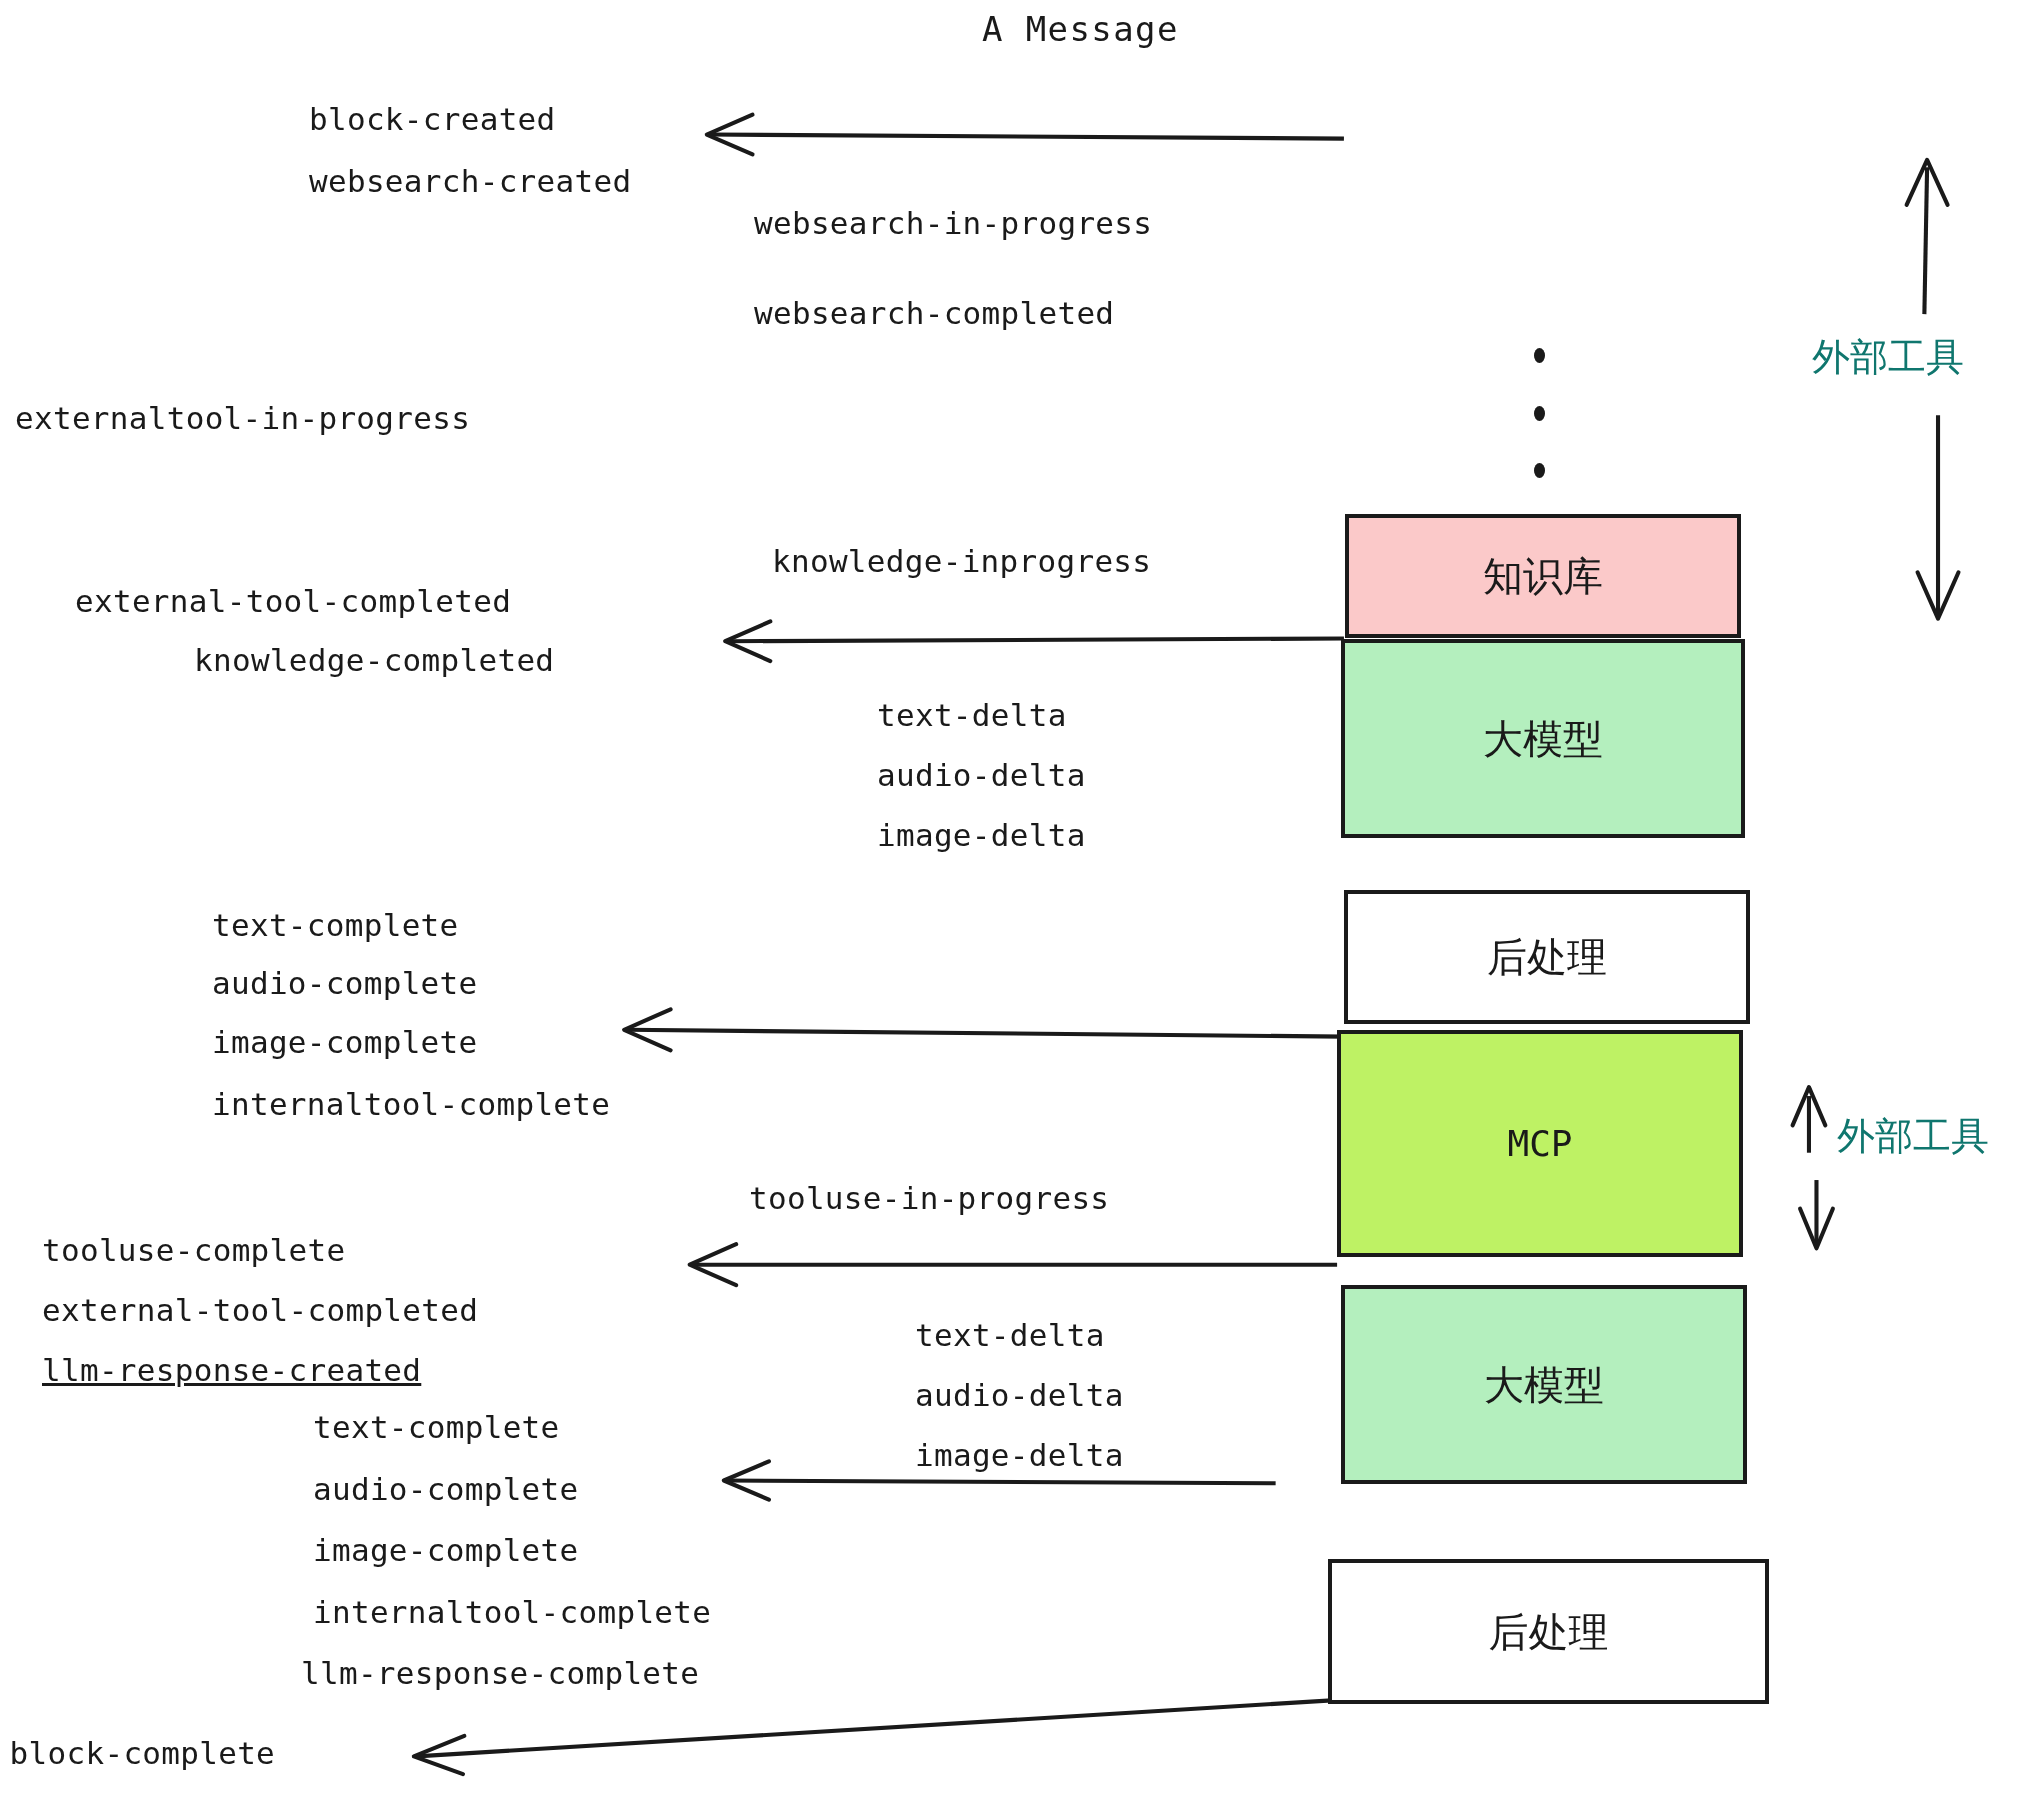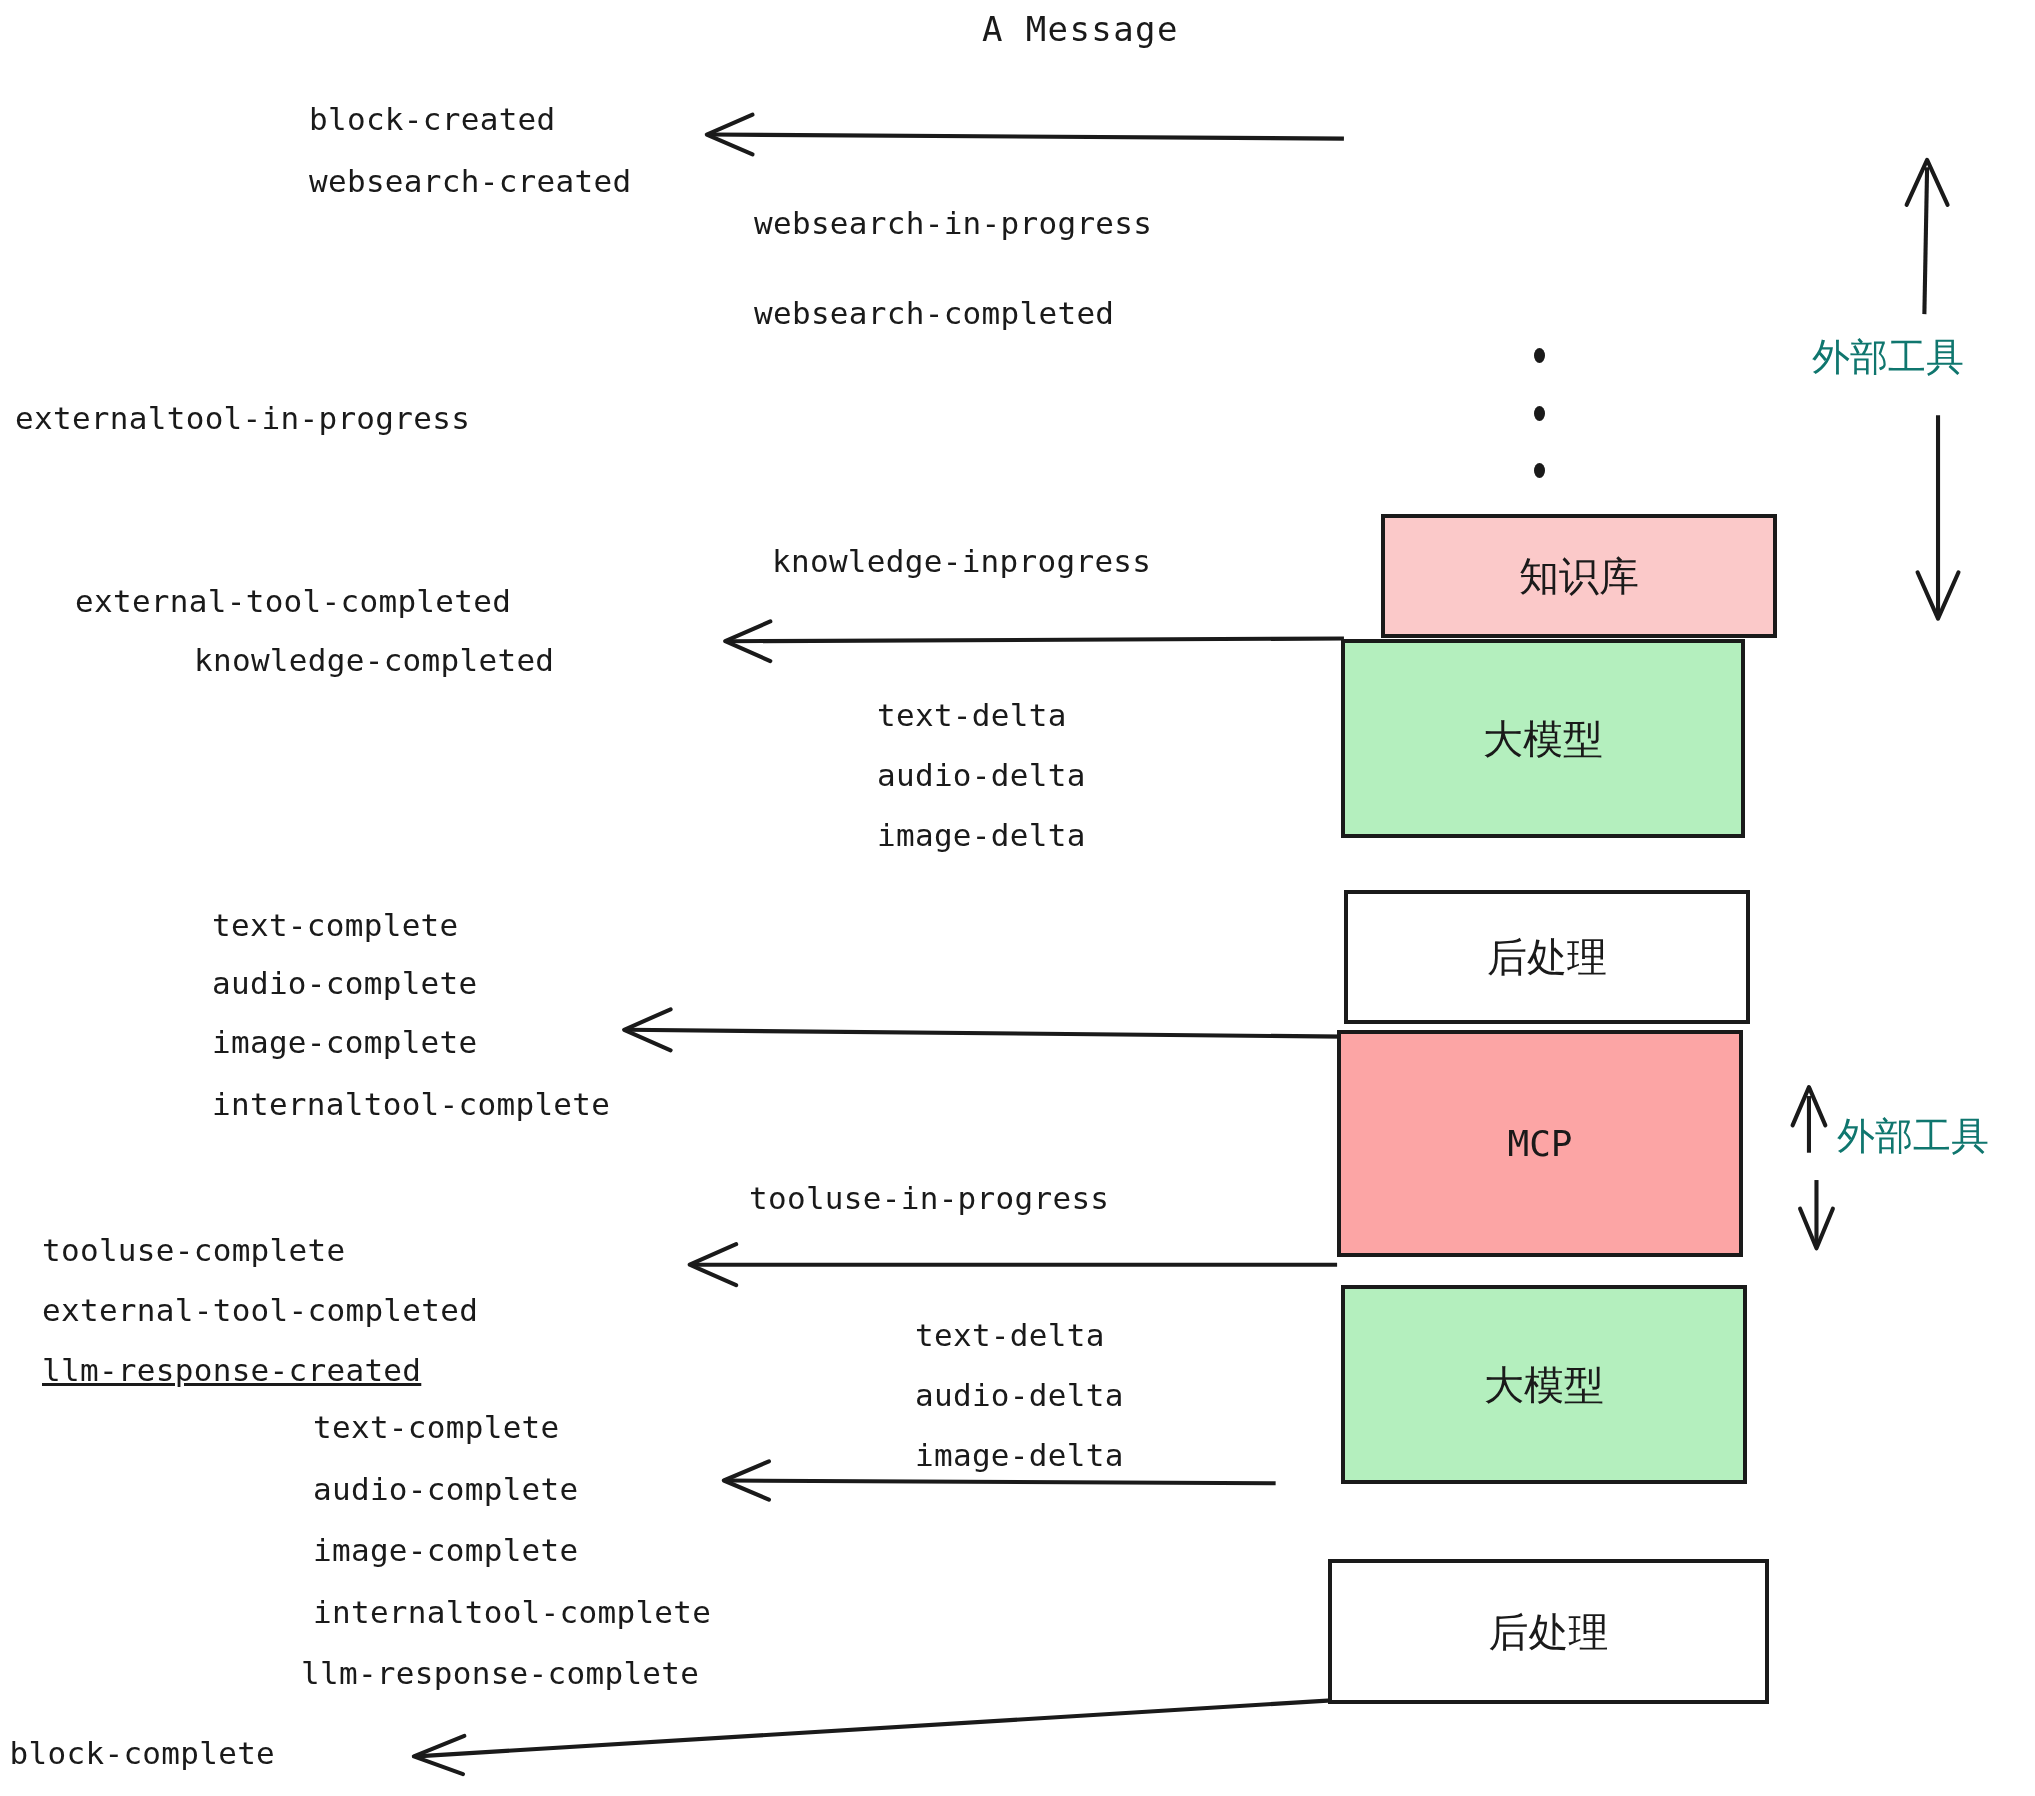--- a/index.html
+++ b/index.html
@@ -120,33 +120,33 @@
 
   <div class="lbl" style="left:9.6px;   top:1738px;">block-complete</div>
 
 
   <div class="dots" style="left:1533px;top:348px;width:13.7px;height:130px;">
     <i></i>
     <i></i>
     <i></i>
   </div>
 
-  <div class="box" style="left:1345px;top:514px;width:396px;height:124px;background:#FBC9C9;margin-left:36px;">
+  <div class="box" style="left:1345px;top:514px;width:396px;height:124px;background:#FBC9C9;">
     <span>知识库</span>
   </div>
 
   <div class="box" style="left:1341px;top:639px;width:404px;height:199px;background:#B4EFBE;">
     <span>大模型</span>
   </div>
 
   <div class="box" style="left:1344px;top:890px;width:406px;height:134px;background:#FFFFFF;">
     <span>后处理</span>
   </div>
 
-  <div class="box mono" style="left:1337px;top:1030px;width:406px;height:227px;background:#fca5a5;">
+  <div class="box mono" style="left:1337px;top:1030px;width:406px;height:227px;background:#bef264;">
     <span>MCP</span>
   </div>
 
   <div class="box" style="left:1341px;top:1285px;width:406px;height:199px;background:#B4EFBE;">
     <span>大模型</span>
   </div>
 
   <div class="box" style="left:1328px;top:1559px;width:441px;height:145px;background:#FFFFFF;">
     <span>后处理</span>
   </div>

